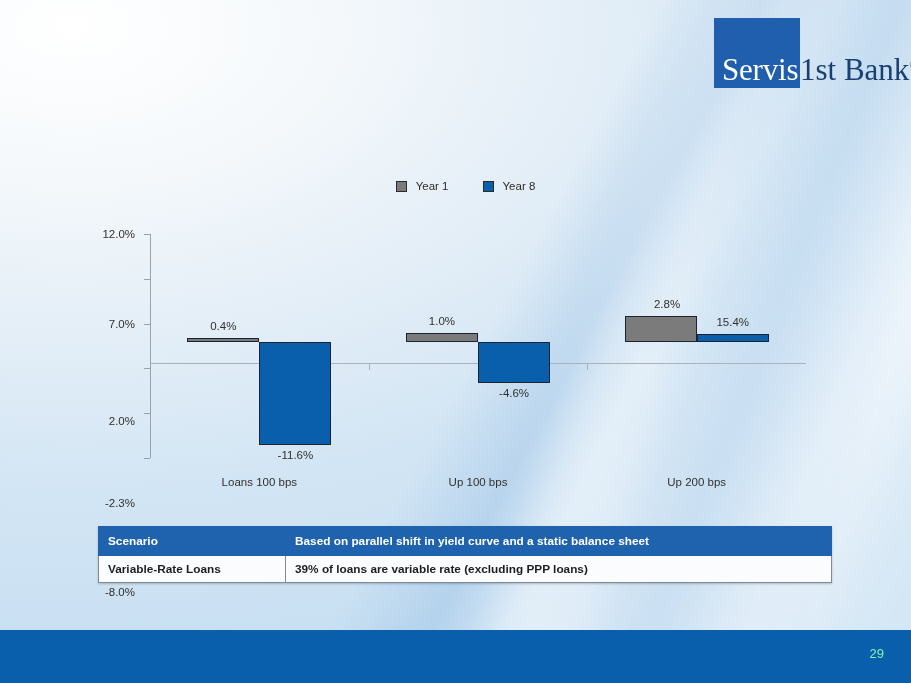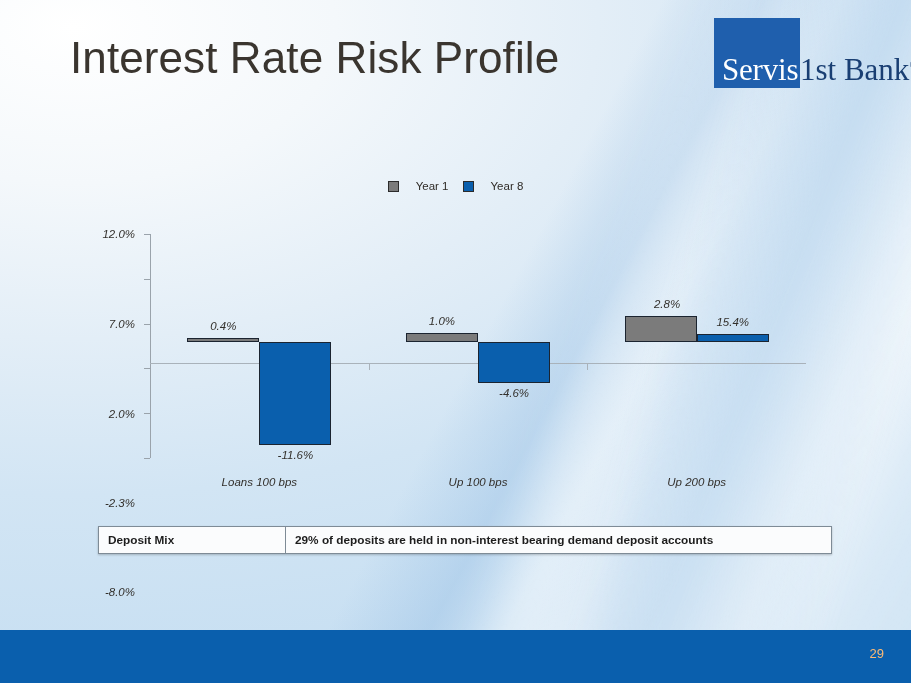--- a/index.html
+++ b/index.html
@@ -154,37 +154,37 @@
     display: flex;
     justify-content: center;
     align-items: center;
     gap: 14px;
     font-size: 11.5px;
     color: #2f2b27;
   }
   .legend-item {
     display: flex;
     align-items: center;
-    gap: 17px;
+    gap: 9px;
+    margin-left: 20px;
   }
   .legend-swatch {
     width: 9px;
     height: 9px;
     border: 1px solid #2b2b2b;
     display: inline-block;
   }
 
   
   #plot {
     position: absolute;
     left: 150px;
     top: 106px;
     width: 656px;
     height: 224px;
-    font-style: italic;
   }
   #y-axis-line {
     position: absolute;
     left: 0;
     top: 0;
     width: 1px;
     height: 224px;
     background: #9aa3ab;
   }
   #zero-line {
@@ -277,30 +277,29 @@
     top: 630px;
     width: 911px;
     height: 53px;
     background: #0a5fad;
     z-index: 7;
   }
   #page-number {
     position: absolute;
     right: 27px;
     top: 16px;
-    color: #fdba74;
+    color: #86efac;
     font-size: 13px;
   }
 </style>
 </head>
 <body>
 
 <div id="slide">
 
-  <div id="title">Interest Rate Risk Profile</div>
 
   <div id="logo">
     <div id="logo-square"></div>
     <div id="logo-servis">Servis</div>
     <div id="logo-first"><span>1st Bank</span><span id="logo-reg">®</span></div>
   </div>
 
   <div id="chart">
 
 
@@ -320,21 +319,21 @@
       <div id="zero-line"></div>
 
       <div id="y-ticks">
           <div class="y-tick" style="top: 0px;">
             <div class="y-label" style="top: 0px;">12.0%</div>
           </div>
           <div class="y-tick" style="top: 44.8px;">
             <div class="y-label" style="top: 44.8px;">7.0%</div>
           </div>
           <div class="y-tick" style="top: 89.6px;">
-            <div class="y-label" style="top: 90px;">2.0%</div>
+            <div class="y-label" style="top: 97px;">2.0%</div>
           </div>
           <div class="y-tick" style="top: 134.4px;">
             <div class="y-label" style="top: 134.4px;">-2.3%</div>
           </div>
           <div class="y-tick" style="top: 179.2px;">
             <div class="y-label" style="top: 179.2px;">-8.0%</div>
           </div>
           <div class="y-tick" style="top: 224px;">
             <div class="y-label" style="top: 224px;">-13.0%</div>
           </div>
@@ -360,23 +359,27 @@
           <div class="bar year1" style="left: 474.507px; top: 82.432px; width: 72.16px; height: 25.088px; background: rgb(123, 123, 123);"></div>
           <div class="bar-label" style="left: 517px; top: 64.432px;">2.8%</div>
           <div class="bar year2" style="left: 546.667px; top: 100.352px; width: 72.16px; height: 7.168px; background: rgb(10, 95, 173);"></div>
           <div class="bar-label" style="left: 582.747px; top: 82.352px;">15.4%</div>
         </div>
     </div>
   </div>
 
   <table id="info-table">
     <tbody>
+      <tr class="header-row">
+        <td class="col-label">Scenario</td>
+        <td>Based on parallel shift in yield curve and a static balance sheet</td>
+      </tr>
       <tr>
-        <td class="col-label">Deposit Mix</td>
-        <td>29% of deposits are held in non-interest bearing demand deposit accounts</td>
+        <td class="col-label">Variable-Rate Loans</td>
+        <td>39% of loans are variable rate (excluding PPP loans)</td>
       </tr>
     </tbody>
   </table>
 
   <div id="footer">
     <div id="page-number">29</div>
   </div>
 
 </div>
 

